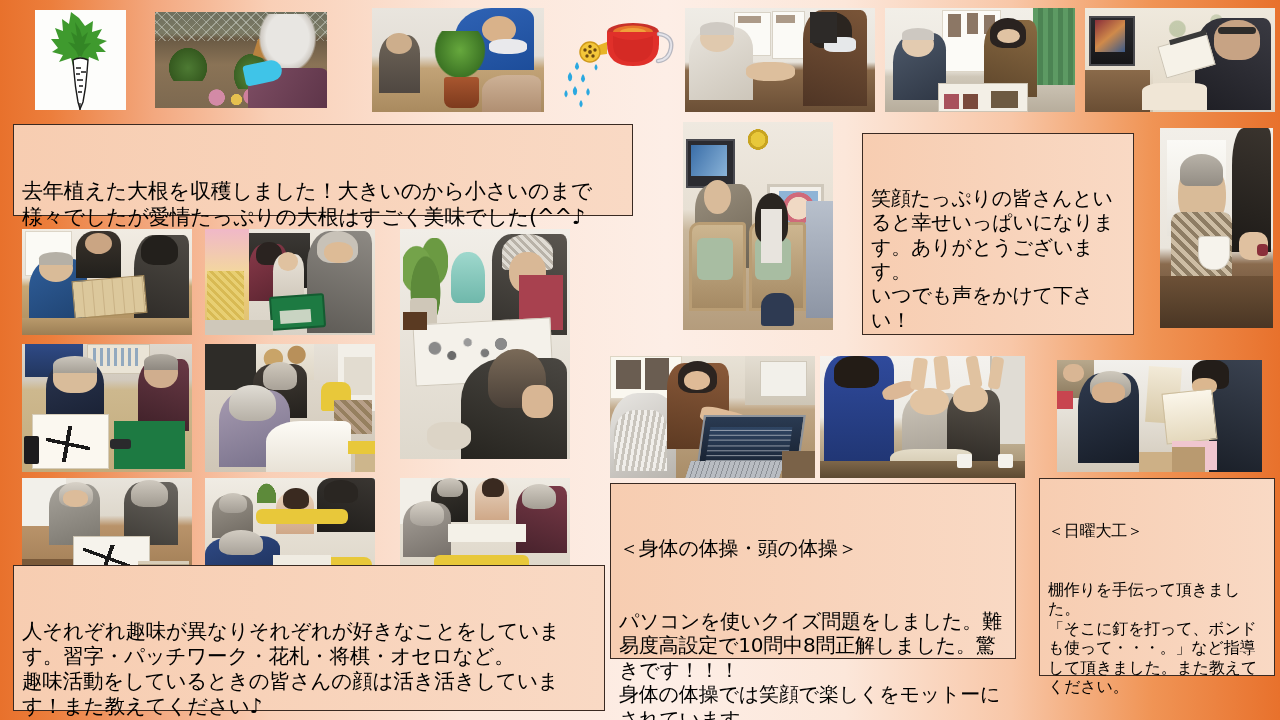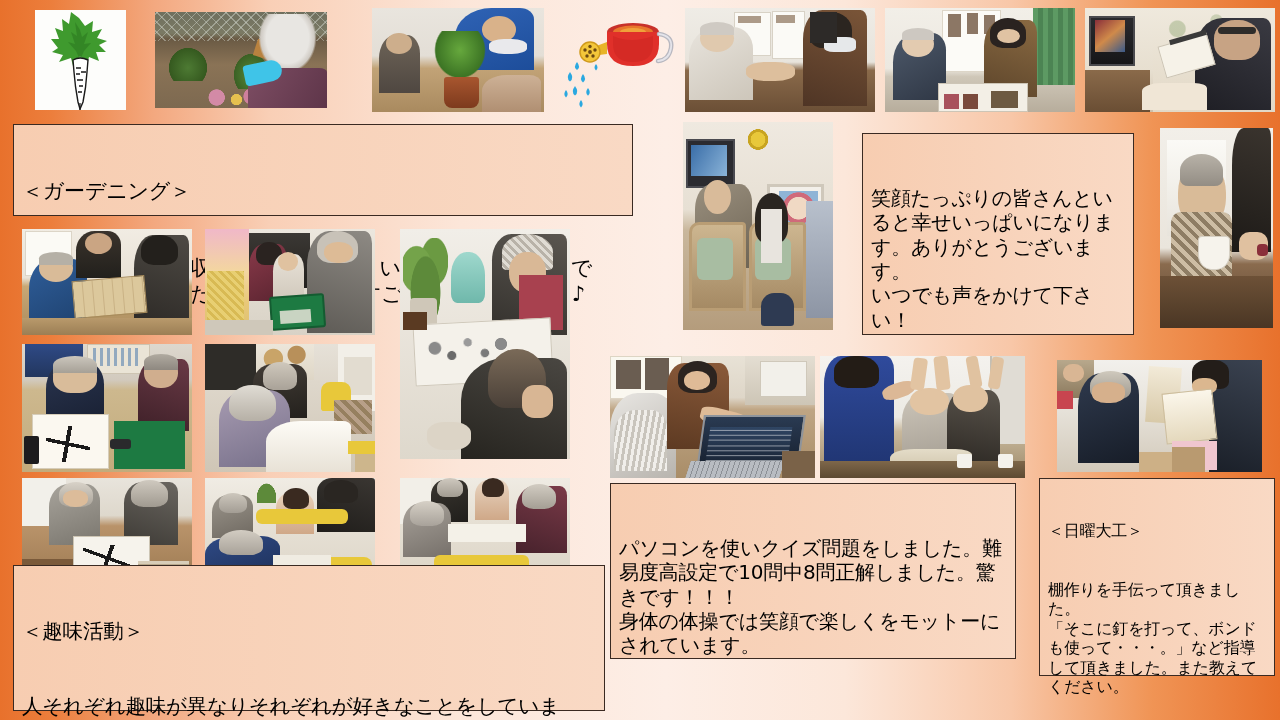--- a/index.html
+++ b/index.html
@@ -193,21 +193,20 @@
          background:linear-gradient(210deg,#3a3a42,#1e1e24);border-radius:36% 10% 0 0;"></div>
     <div style="position:absolute;right:8%;top:12%;width:24%;height:38%;background:#c7a384;border-radius:46% 46% 40% 40%;"></div>
     <div style="position:absolute;right:10%;top:18%;width:20%;height:7%;background:#2e2c2a;border-radius:4px;"></div>
     <div style="position:absolute;left:40%;top:30%;width:26%;height:30%;
          background:#f6f2e8;transform:rotate(-16deg);border:1px solid #ccc4b4;"></div>
     <div style="position:absolute;left:44%;top:26%;width:20%;height:5%;background:#3a3a3a;transform:rotate(-16deg);"></div>
     <div style="position:absolute;left:30%;bottom:2%;width:34%;height:26%;background:#f0e6d6;border-radius:30% 20% 0 0;"></div>
   </div>
 
   <div class="tbox" id="box-gardening">
-    <span class="ttl">＜ガーデニング＞</span>
     <span class="bdy">去年植えた大根を収穫しました！大きいのから小さいのまで
 様々でしたが愛情たっぷりの大根はすごく美味でした(^^♪</span>
   </div>
 
   <div class="ph" style="left:683px;top:122px;width:150px;height:208px;">
     <div class="scene" style="background:linear-gradient(#efe9e0 0%,#e7e0d4 42%,#c9b79c 52%,#b49c7c 100%);"></div>
     <div style="position:absolute;left:2%;top:8%;width:30%;height:22%;background:#2b2b30;border:2px solid #4a4a50;"></div>
     <div style="position:absolute;left:5%;top:11%;width:24%;height:15%;
          background:linear-gradient(120deg,#3a6ea8,#8ab3d8);"></div>
     <div style="position:absolute;right:6%;top:30%;width:34%;height:28%;background:#f3f0ea;border:3px solid #cfc8bb;"></div>
@@ -453,21 +452,20 @@
     <div style="position:absolute;right:8%;top:6%;width:20%;height:24%;
          background:linear-gradient(#d2ccc2,#a49e94);border-radius:50% 50% 34% 34%;"></div>
     <div style="position:absolute;left:28%;top:44%;width:46%;height:18%;background:#f4f1e8;"></div>
     <div style="position:absolute;left:20%;bottom:4%;width:56%;height:22%;background:#e8c83a;border-radius:6px;"></div>
     <div style="position:absolute;left:28%;bottom:0%;width:40%;height:10%;
          background:radial-gradient(circle at 20% 50%,#9a5a3a 0 20%,transparent 22%),
                     radial-gradient(circle at 60% 50%,#6a4a2a 0 18%,transparent 20%);"></div>
   </div>
 
   <div class="tbox" id="box-shumi">
-    <span class="ttl">＜趣味活動＞</span>
     <span class="bdy">人それぞれ趣味が異なりそれぞれが好きなことをしています。習字・パッチワーク・花札・将棋・オセロなど。
 趣味活動をしているときの皆さんの顔は活き活きしています！また教えてください♪</span>
   </div>
 
   <div class="ph" style="left:610px;top:356px;width:205px;height:122px;">
     <div class="scene" style="background:linear-gradient(#e8e2d6 0%,#ded6c8 34%,#bfa584 44%,#a98d68 100%);"></div>
     <div style="position:absolute;left:0%;top:0%;width:34%;height:34%;background:#faf8f0;border:1px solid #ddd5c4;"></div>
     <div style="position:absolute;left:3%;top:3%;width:12%;height:24%;background:#3a2a1c;opacity:.75;"></div>
     <div style="position:absolute;left:17%;top:2%;width:12%;height:26%;background:#3a2a1c;opacity:.75;"></div>
     <div style="position:absolute;right:0%;top:0%;width:34%;height:40%;
@@ -510,20 +508,21 @@
     <div style="position:absolute;right:22%;top:0%;width:6%;height:26%;background:#e0c2a0;border-radius:4px;transform:rotate(-10deg);"></div>
     <div style="position:absolute;right:11%;top:1%;width:6%;height:26%;background:#e0c2a0;border-radius:4px;transform:rotate(9deg);"></div>
     <div style="position:absolute;left:34%;bottom:0%;width:40%;height:24%;
          background:linear-gradient(#e4dcc8,#c9bda2);border-radius:30% 20% 0 0;"></div>
     <div style="position:absolute;left:0%;bottom:0%;width:100%;height:14%;background:linear-gradient(#7e674a,#5d4a32);"></div>
     <div style="position:absolute;right:26%;bottom:8%;width:7%;height:12%;background:#f4f2ec;border-radius:2px;"></div>
     <div style="position:absolute;right:6%;bottom:8%;width:7%;height:12%;background:#f4f2ec;border-radius:2px;"></div>
   </div>
 
   <div class="tbox" id="box-taisou">
+    <span class="ttl">＜身体の体操・頭の体操＞</span>
     <span class="bdy">パソコンを使いクイズ問題をしました。難易度高設定で10問中8問正解しました。驚きです！！！
 身体の体操では笑顔で楽しくをモットーにされています。</span>
   </div>
 
   <div class="ph" style="left:1057px;top:360px;width:205px;height:112px;">
     <div class="scene" style="background:linear-gradient(#f2f0ec 0%,#e8e4dc 40%,#d2c9ba 100%);"></div>
     <div style="position:absolute;left:0%;top:0%;width:18%;height:34%;
          background:linear-gradient(#b8a88c,#8c7a5e);"></div>
     <div style="position:absolute;left:3%;top:4%;width:10%;height:16%;background:#d9b694;border-radius:46%;"></div>
     <div style="position:absolute;left:0%;top:28%;width:8%;height:16%;background:#c8454f;"></div>

